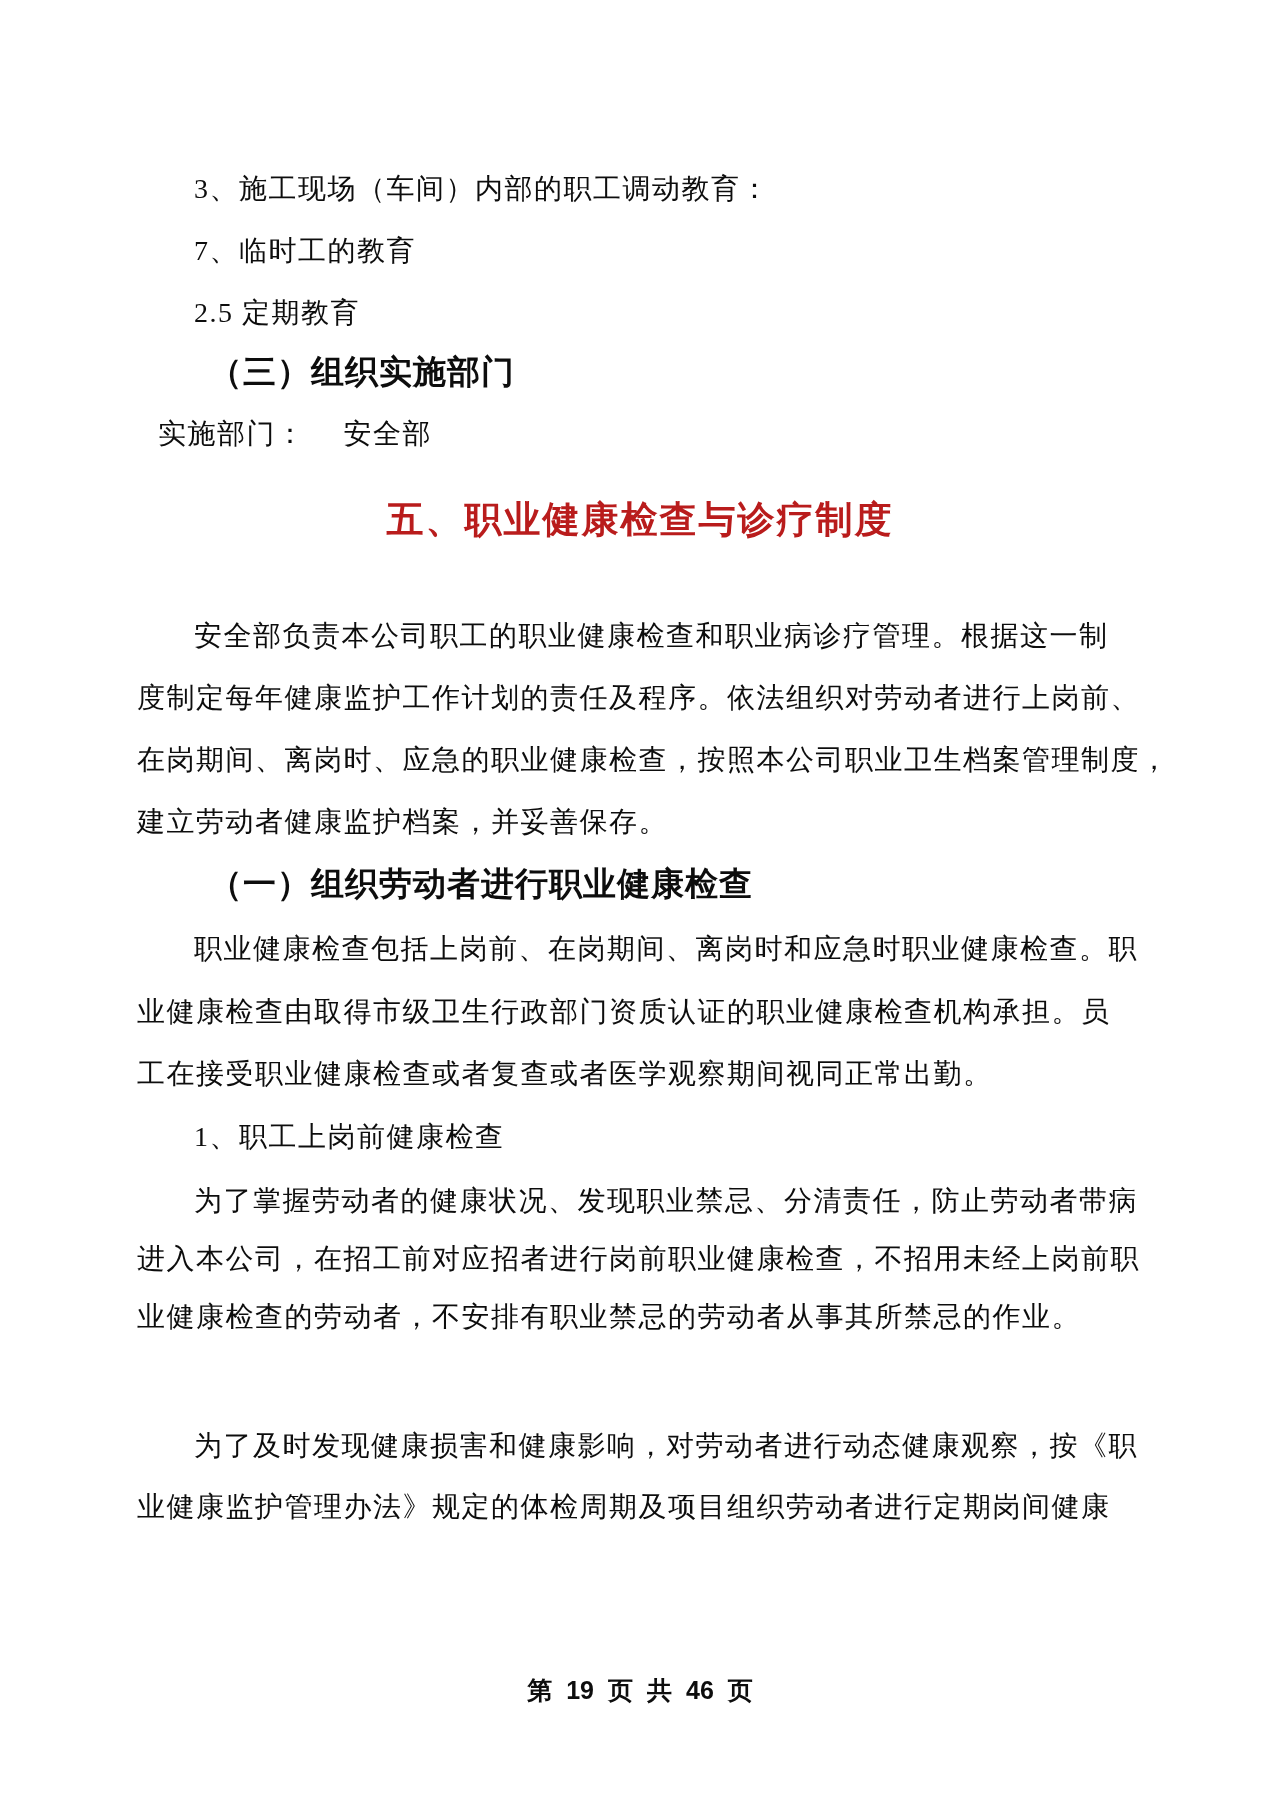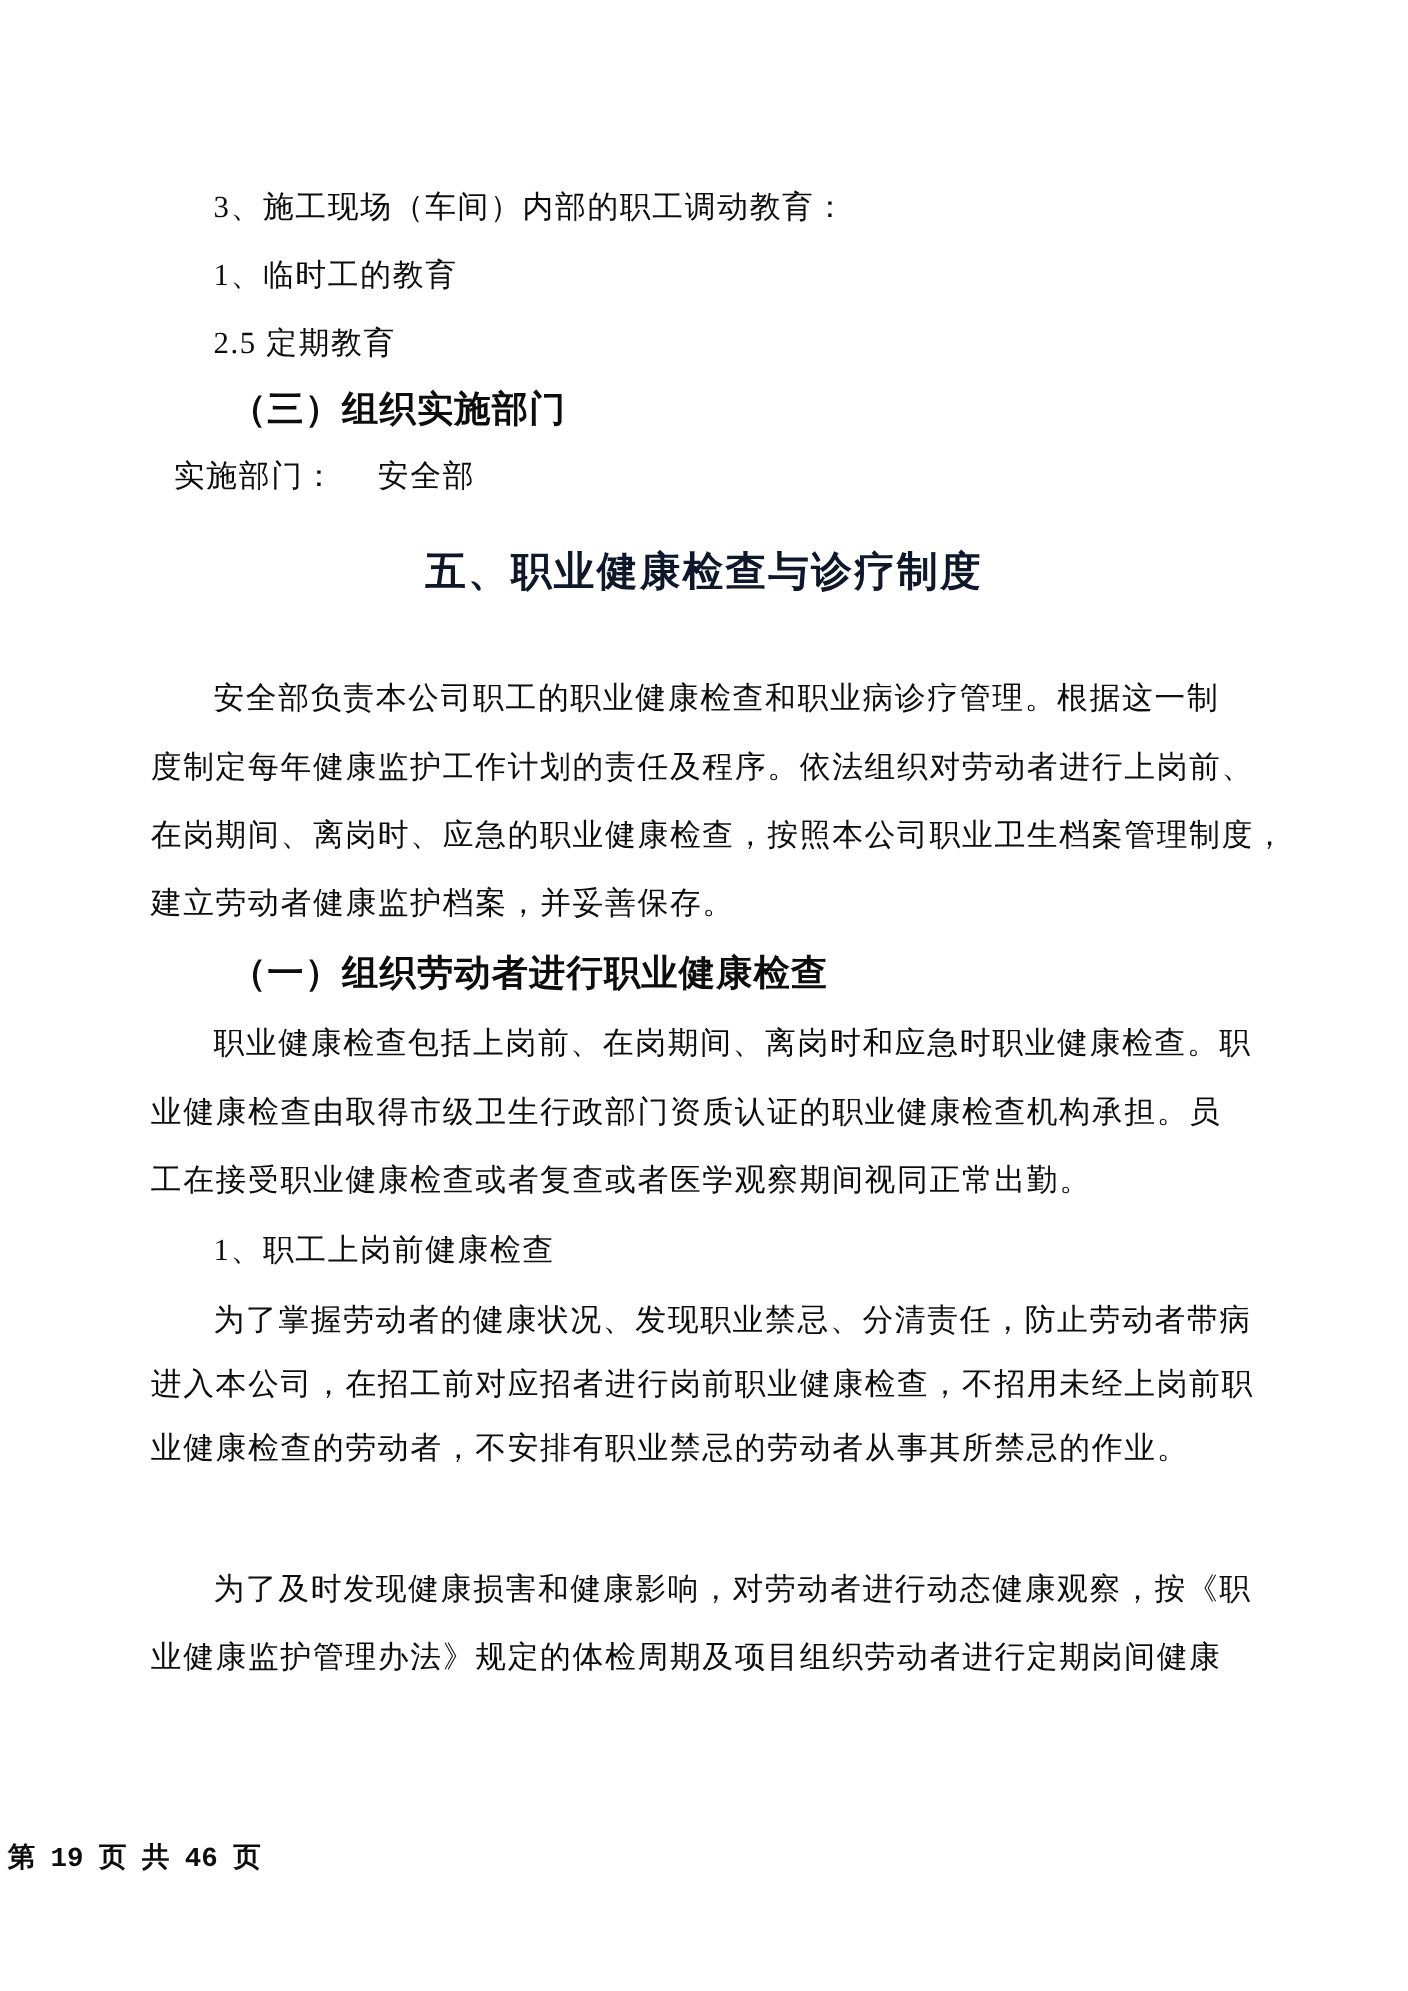--- a/index.html
+++ b/index.html
@@ -37,44 +37,45 @@
     position: absolute;
     left: 137px;
     width: 1006px;
     height: 56px;
     line-height: 56px;
     text-align: center;
     font-family: "Liberation Sans", "DejaVu Sans", sans-serif;
     font-weight: 700;
     font-size: 37px;
     letter-spacing: 2px;
-    color: #0f172a;
+    color: #b91c1c;
   }
   .dept-value { margin-left: 38px; }
   .page-footer {
     position: absolute;
     top: 1670px;
     left: 0;
     width: 1280px;
     height: 40px;
     line-height: 40px;
-    font-family: Liberation Mono, monospace;
+    text-align: center;
+    font-family: Liberation Sans, sans-serif;
     font-weight: 700;
     font-size: 25px;
     color: #0d0d0d;
   }
   .page-footer span { margin: 0 7px; }
 </style>
 </head>
 <body>
 
 <div class="page">
 
   <div class="line indent" style="top:167px">3、施工现场（车间）内部的职工调动教育：</div>
-  <div class="line indent" style="top:229px">1、临时工的教育</div>
+  <div class="line indent" style="top:229px">7、临时工的教育</div>
   <div class="line indent" style="top:291px">2.5 定期教育</div>
 
   <div class="line indent-h bold-h" style="top:350px">（三）组织实施部门</div>
 
   <div class="line indent-sm" style="top:412px"><span>实施部门：</span><span class="dept-value">安全部</span></div>
 
   <div class="chapter-title" style="top:492px">五、职业健康检查与诊疗制度</div>
 
   <div class="line indent" style="top:614px">安全部负责本公司职工的职业健康检查和职业病诊疗管理。根据这一制</div>
   <div class="line" style="top:676px">度制定每年健康监护工作计划的责任及程序。依法组织对劳动者进行上岗前、</div>

